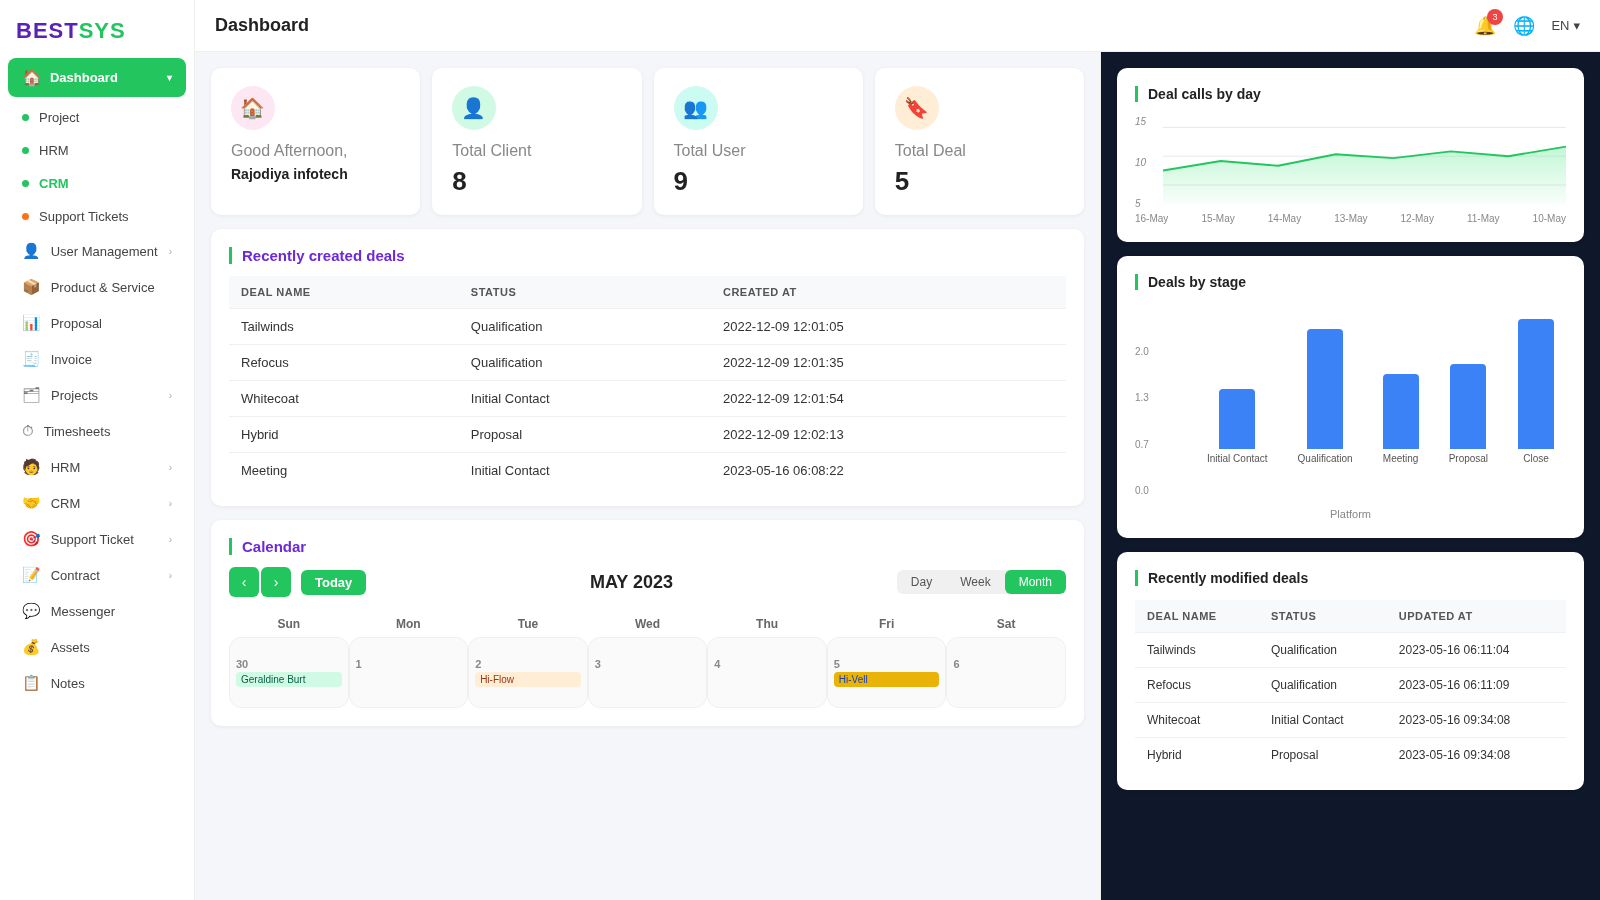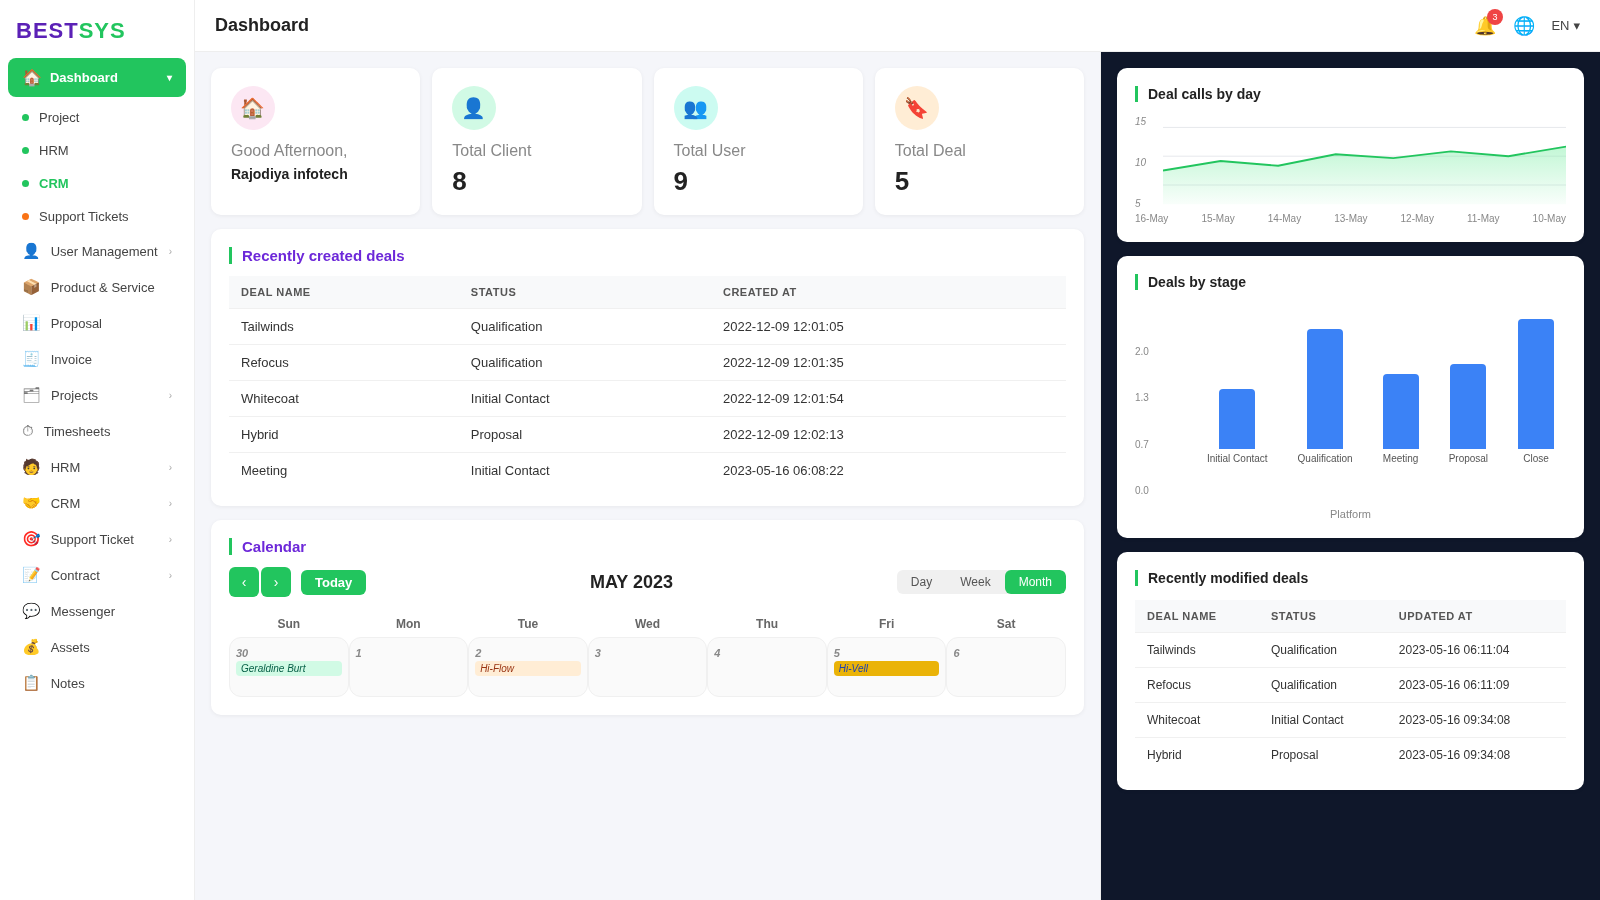--- a/index.html
+++ b/index.html
@@ -146,21 +146,21 @@
     .calendar-header { display: flex; align-items: center; gap: 10px; margin-bottom: 14px; }
     .cal-nav { display: flex; gap: 2px; }
     .cal-btn { background: #22c55e; color: #fff; border: none; border-radius: 6px; width: 30px; height: 30px; cursor: pointer; font-size: 14px; display: flex; align-items: center; justify-content: center; }
     .today-btn { background: #22c55e; color: #fff; border: none; border-radius: 6px; padding: 5px 14px; cursor: pointer; font-size: 13px; font-weight: 600; }
     .cal-month { font-size: 18px; font-weight: 700; color: #222; flex: 1; text-align: center; }
     .cal-view-btns { display: flex; background: #f0f0f0; border-radius: 6px; overflow: hidden; }
     .cal-view-btn { padding: 5px 14px; font-size: 12px; cursor: pointer; border: none; background: transparent; color: #555; }
     .cal-view-btn.active { background: #22c55e; color: #fff; border-radius: 6px; }
     .cal-grid { display: grid; grid-template-columns: repeat(7, 1fr); gap: 0; }
     .cal-day-header { text-align: center; font-size: 12px; font-weight: 600; color: #666; padding: 6px 0; }
-    .cal-cell { min-height: 60px; background: #fafafa; border-radius: 12px; padding: 9px 6px; font-size: 12px; color: #333; border: 1px solid #f0f0f0; font-style: italic; }
+    .cal-cell { min-height: 60px; background: #fafafa; border-radius: 12px; padding: 20px 6px; font-size: 12px; color: #333; border: 1px solid #f0f0f0; }
     .cal-cell .date-num { font-weight: 600; color: #888; font-size: 11px; margin-bottom: 2px; }
     .cal-event { border-radius: 4px; padding: 2px 5px; font-size: 10px; margin-top: 2px; white-space: nowrap; overflow: hidden; text-overflow: ellipsis; }
     .cal-event.green { background: #d1fae5; color: #065f46; }
     .cal-event.orange { background: #ffedd5; color: #9a3412; }
     .cal-event.blue { background: #eab308; color: #1e40af; }
 
     
     .chart-section { background: #fff; border-radius: 10px; padding: 18px; box-shadow: 0 1px 4px rgba(0,0,0,0.06); }
     .chart-title { font-size: 14px; font-weight: 700; color: #222; margin-bottom: 14px; border-left: 3px solid #22c55e; padding-left: 10px; }
     .line-chart-labels { display: flex; justify-content: space-between; font-size: 10px; color: #888; margin-top: 4px; }

